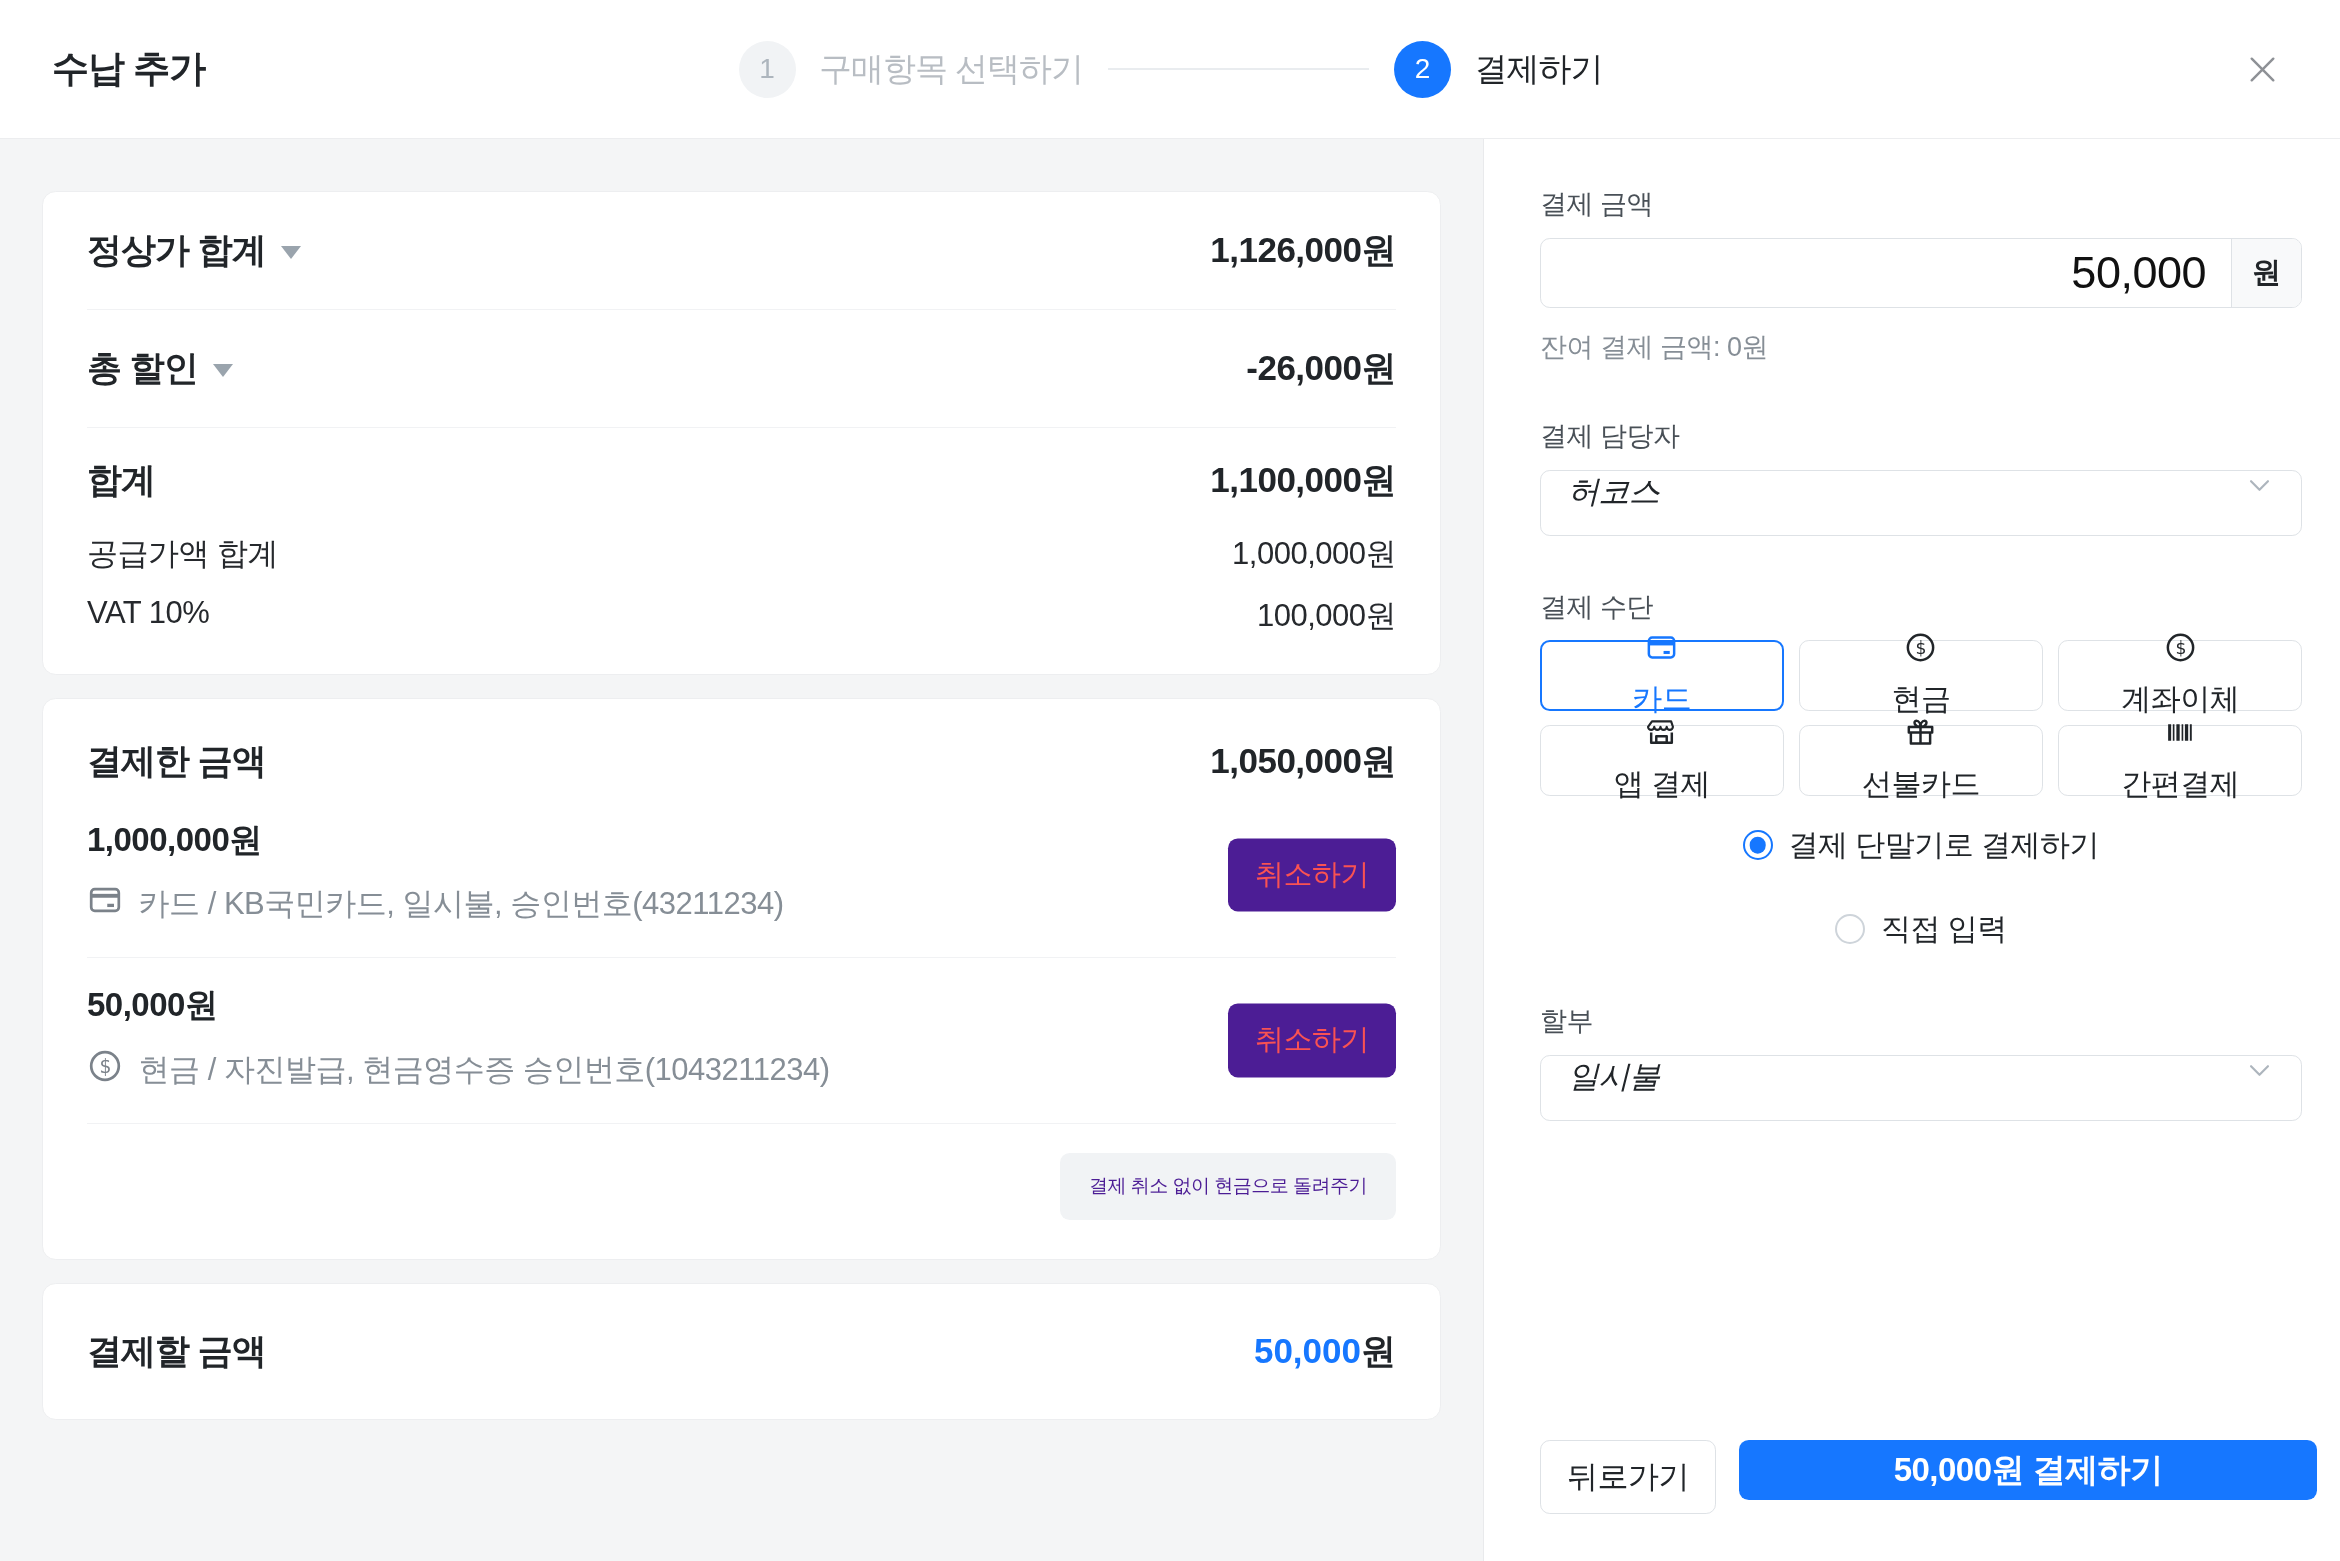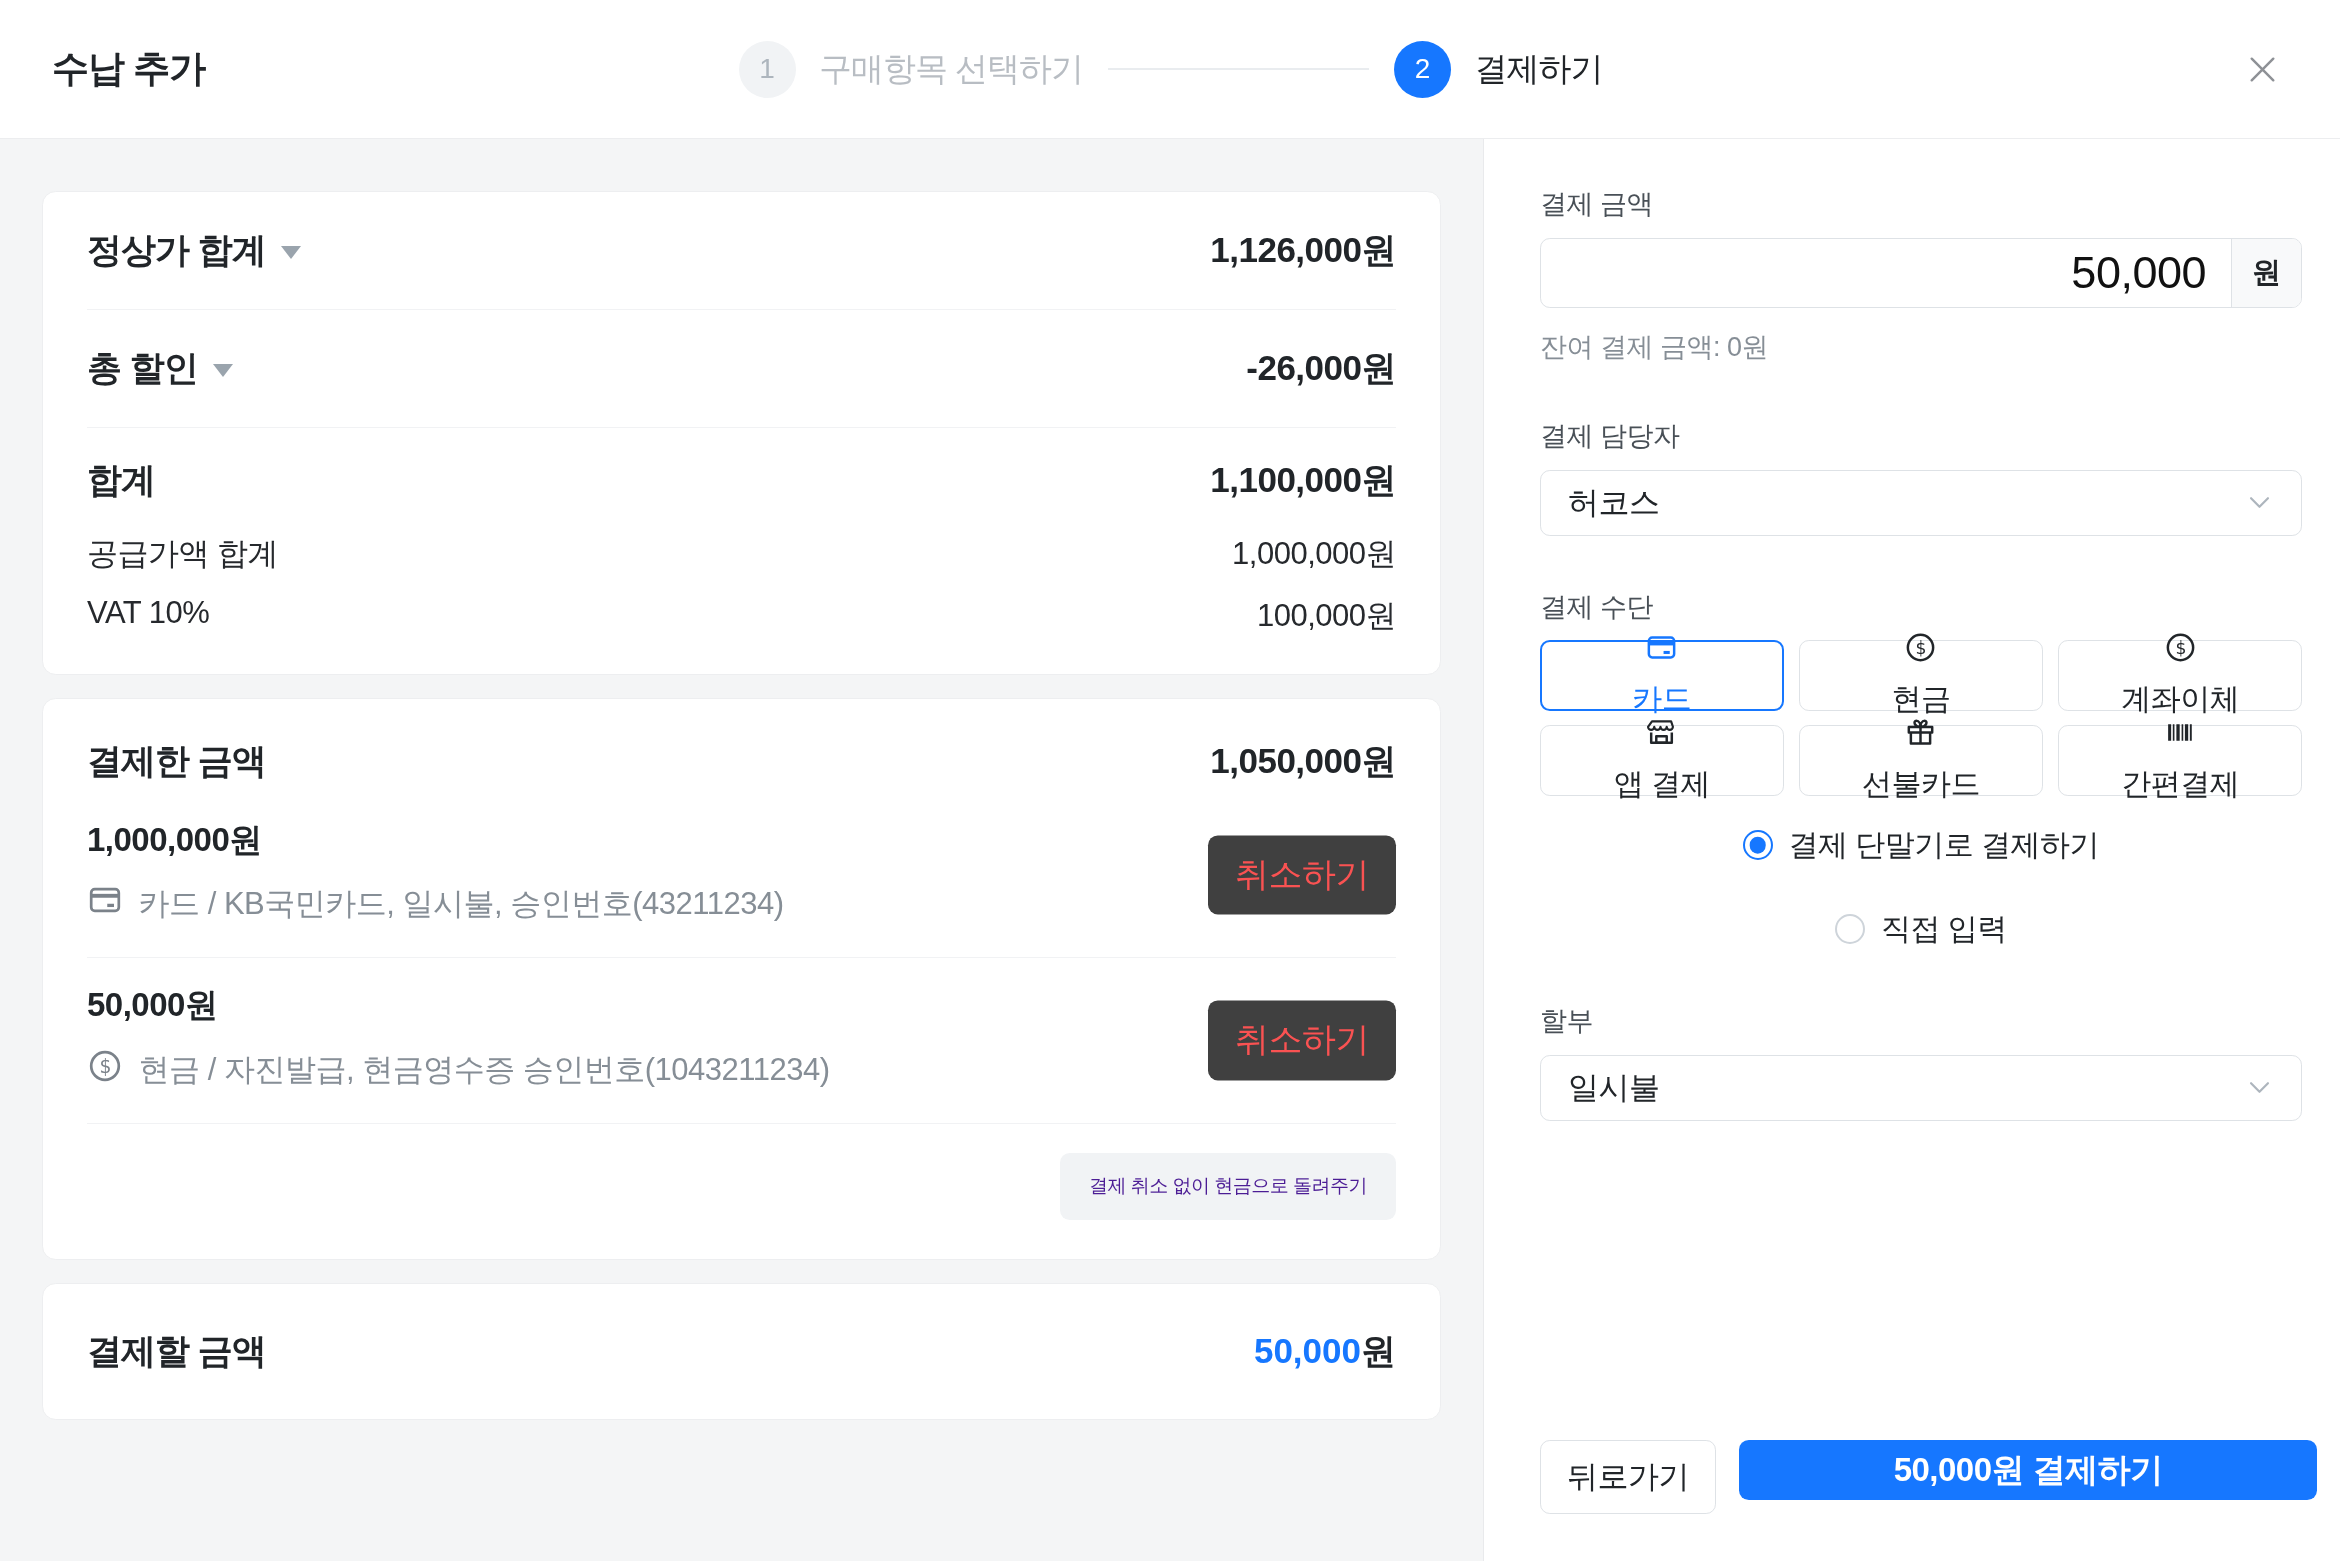--- a/index.html
+++ b/index.html
@@ -37,38 +37,38 @@
   .sum-row { padding:35px 0; }
   .total-section { padding:29px 0 37px; }
   .total-row { margin-bottom:29px; }
   .sub-row { display:flex; justify-content:space-between; font-size:31px; letter-spacing:-0.5px; color:#26292D; margin-top:19.5px; }
 
   
   .paid-head { padding:39px 0 7.8px; }
   .pay-entry { padding:25px 0 31px; position:relative; }
   .entry-amt { font-size:33px; font-weight:700; margin-bottom:19.5px; letter-spacing:-0.5px; }
   .entry-detail { display:flex; align-items:center; gap:15.6px; font-size:31px; color:#868E96; letter-spacing:-0.5px; }
-  .cancel-btn { position:absolute; right:0; top:50%; transform:translateY(-50%); background:#404040; color:#FA5252; font-size:34px; letter-spacing:-0.5px; padding:16.6px 27px; border:none; border-radius:9.8px; cursor:pointer; font-family:inherit; }
+  .cancel-btn { position:absolute; right:0; top:50%; transform:translateY(-50%); background:#4c1d95; color:#FA5252; font-size:29px; letter-spacing:-0.5px; padding:16.6px 27px; border:none; border-radius:9.8px; cursor:pointer; font-family:inherit; }
   .paid-footer { padding:29px 0 39px; display:flex; justify-content:flex-end; }
   .gray-btn { background:#F1F3F5; border:none; border-radius:9.8px; color:#4c1d95; font-size:19px; letter-spacing:-0.5px; padding:20.5px 29px; cursor:pointer; font-family:inherit; }
 
   
   .due-row { padding:44px 0; }
   .due-amt { font-size:35px; font-weight:700; }
   .due-amt .blue { color:#1677FF; }
 
   
   .field-label { font-size:27px; color:#495057; letter-spacing:-0.5px; margin-bottom:15.6px; }
   .amount-input { display:flex; height:70px; border:1px solid #DEE2E6; border-radius:9.8px; overflow:hidden; background:#fff; }
   .amount-value { flex:1; display:flex; align-items:center; justify-content:flex-end; padding-right:25px; font-size:45px; font-weight:500; color:#111; letter-spacing:-0.5px; }
   .amount-suffix { width:70px; background:#F8F9FA; border-left:1px solid #DEE2E6; display:flex; align-items:center; justify-content:center; font-size:29px; font-weight:600; }
   .remaining { font-size:27px; color:#868E96; letter-spacing:-0.5px; margin-top:21.5px; }
 
   .section-gap { margin-top:53px; }
-  .select-box { height:66px; border:1px solid #DEE2E6; border-radius:9.8px; display:flex; align-items:center; justify-content:space-between; padding:0 27px; font-size:31px; letter-spacing:-0.5px; cursor:pointer; background:#fff; }
+  .select-box { height:66px; border:1px solid #DEE2E6; border-radius:9.8px; display:flex; justify-content:space-between; padding:0 27px; font-size:31px; letter-spacing:-0.5px; cursor:pointer; background:#fff;font-style:italic; }
 
   .method-grid { display:grid; grid-template-columns:repeat(3,1fr); gap:13.7px 15.6px; }
   .method-btn { height:71px; border:1.5px solid #DEE2E6; border-radius:9.8px; background:#fff; display:flex; align-items:center; justify-content:center; gap:14.6px; font-size:30px; letter-spacing:-0.5px; color:#212529; cursor:pointer; font-family:inherit;flex-direction:column; }
   .method-btn.selected { border:2px solid #1677FF; color:#1677FF; }
   .method-btn svg { flex:0 0 auto; }
 
   .radio-row { display:flex; align-items:center; gap:43px; margin-top:29px;flex-direction:column; }
   .radio-opt { display:flex; align-items:center; gap:15.6px; cursor:pointer; font-size:30px; letter-spacing:-0.5px; }
   .radio-circle { width:30px; height:30px; border-radius:50%; border:2px solid #CED4DA; background:#fff; position:relative; flex:0 0 auto; }
   .radio-opt.selected .radio-circle { border-color:#1677FF; }

